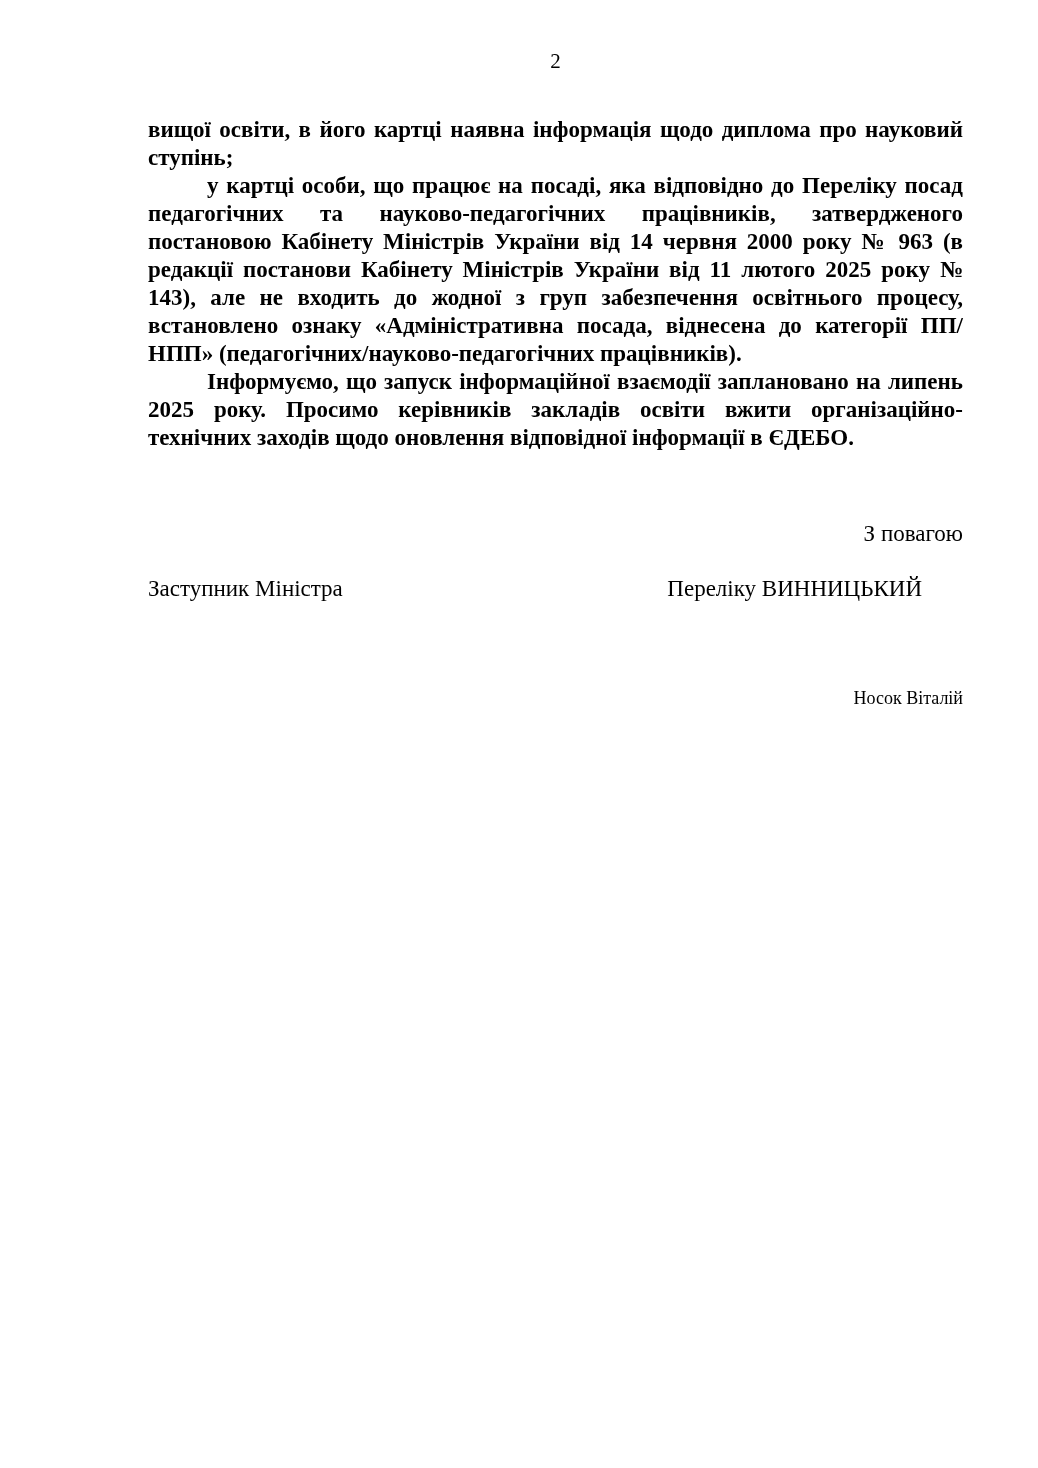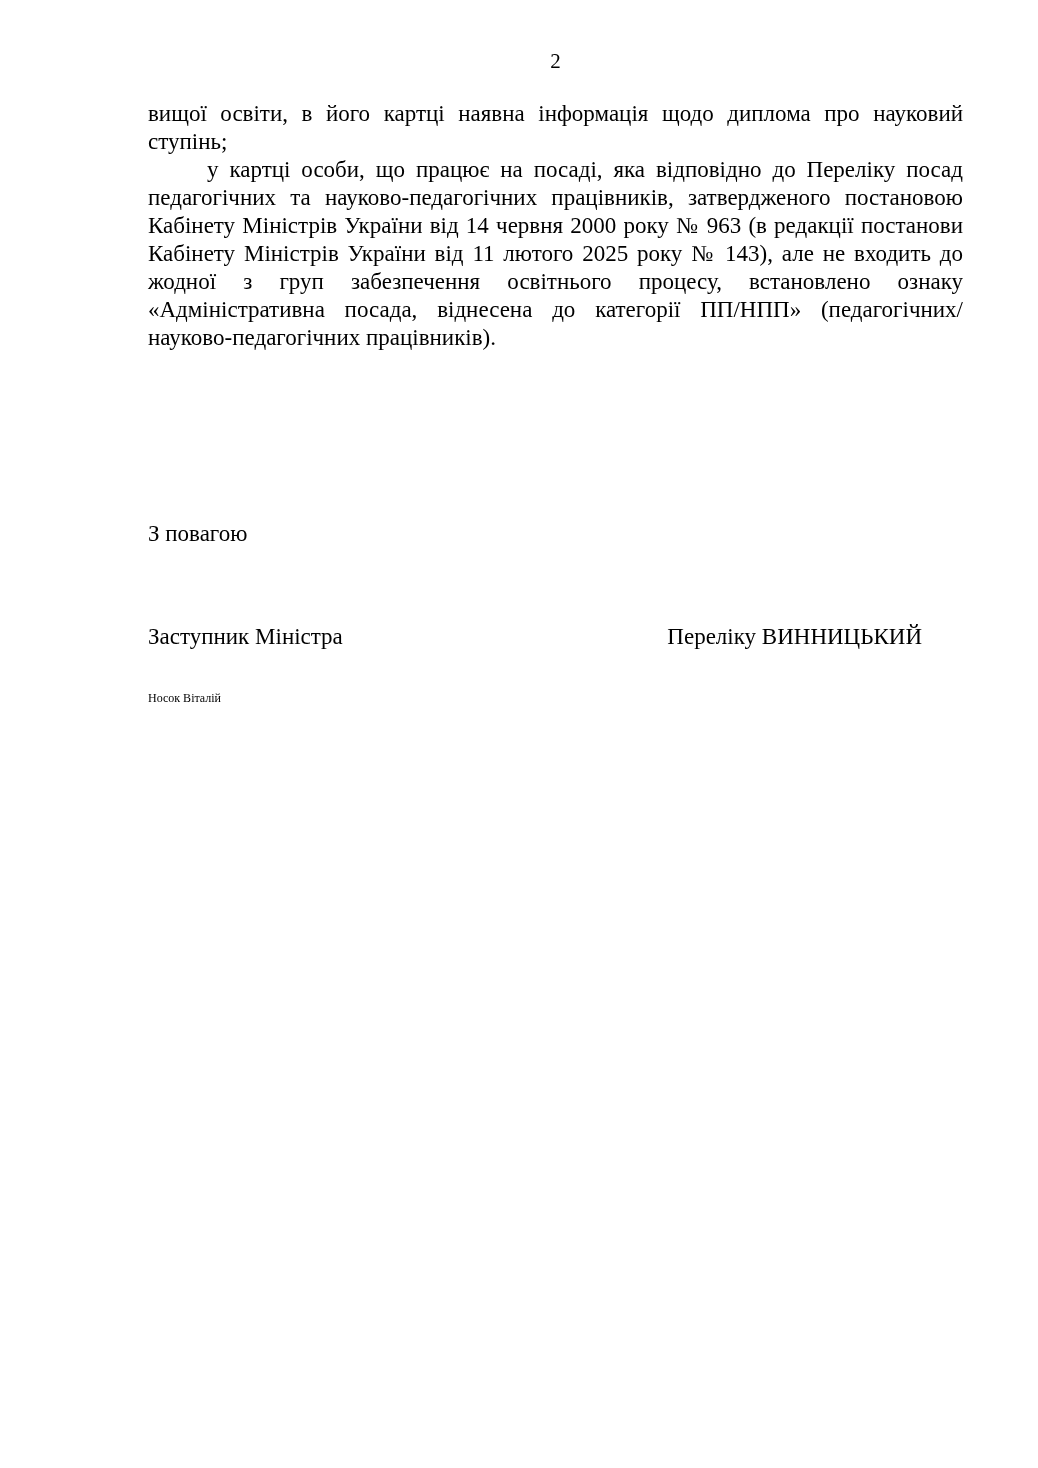--- a/index.html
+++ b/index.html
@@ -13,32 +13,34 @@
     height: 1468px;
     background: #ffffff;
     color: #000000;
     font-family: "Liberation Serif", "DejaVu Serif", serif;
     overflow: hidden;
   }
   .textcol {
     position: absolute;
     left: 148px;
     width: 815px;
+    text-align: right;
   }
   .page-number {
     top: 49px;
     font-size: 21px;
     line-height: 24px;
     text-align: center;
   }
   .body-text {
-    top: 100px;
+    top: 116px;
     font-size: 23px;
     line-height: 28px;
     text-align: justify;
+    font-weight: bold;
   }
   .body-text p {
     margin: 0;
     padding: 0;
   }
   .body-text p.indent {
     text-indent: 59px;
   }
   .closing {
     top: 520px;
@@ -46,38 +48,38 @@
     line-height: 28px;
   }
   .sig-row {
     top: 575px;
     font-size: 23px;
     line-height: 28px;
     display: flex;
     justify-content: space-between;
     box-sizing: border-box;
     padding-right: 41px;
-    margin-top: 48px;
   }
   .footer-contact {
     top: 690px;
-    font-size: 12px;
+    font-size: 18px;
     line-height: 17px;
   }
 </style>
 </head>
 <body>
 
 <div class="page">
 
   <div class="textcol page-number">2</div>
 
   <div class="textcol body-text">
     <p>вищої освіти, в його картці наявна інформація щодо диплома про науковий ступінь;</p>
     <p class="indent">у картці особи, що працює на посаді, яка відповідно до Переліку посад педагогічних та науково-педагогічних працівників, затвердженого постановою Кабінету Міністрів України від 14 червня 2000 року № 963 (в редакції постанови Кабінету Міністрів України від 11 лютого 2025 року № 143), але не входить до жодної з груп забезпечення освітнього процесу, встановлено ознаку «Адміністративна посада, віднесена до категорії ПП/НПП» (педагогічних/науково-педагогічних працівників).</p>
+    <p class="indent">Інформуємо, що запуск інформаційної взаємодії заплановано на липень 2025 року. Просимо керівників закладів освіти вжити організаційно-технічних заходів щодо оновлення відповідної інформації в ЄДЕБО.</p>
   </div>
 
   <div class="textcol closing">З повагою</div>
 
   <div class="textcol sig-row">
     <span>Заступник Міністра</span>
     <span>Переліку ВИННИЦЬКИЙ</span>
   </div>
 
   <div class="textcol footer-contact">

